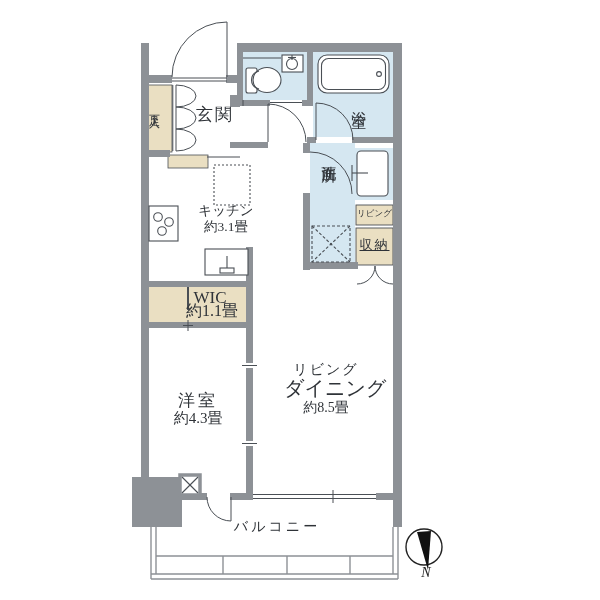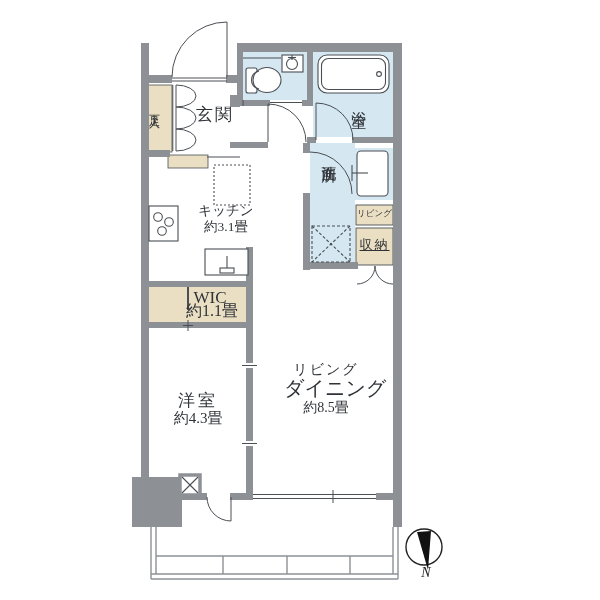--- a/index.html
+++ b/index.html
@@ -209,14 +209,15 @@
   <div class="label c lbl-kitchen2">約3.1畳</div>
   <div class="label c lbl-linen">リビング</div>
   <div class="label c lbl-storage">収納</div>
   <div class="label c lbl-wic1">WIC</div>
   <div class="label c lbl-wic2">約1.1畳</div>
   <div class="label c lbl-west1">洋室</div>
   <div class="label c lbl-west2">約4.3畳</div>
   <div class="label c lbl-ld1">リビング</div>
   <div class="label c lbl-ld2">ダイニング</div>
   <div class="label c lbl-ld3">約8.5畳</div>
+  <div class="label c lbl-balcony">バルコニー</div>
   <div class="label c lbl-north">N</div>
 </div>
 
 </body></html>

